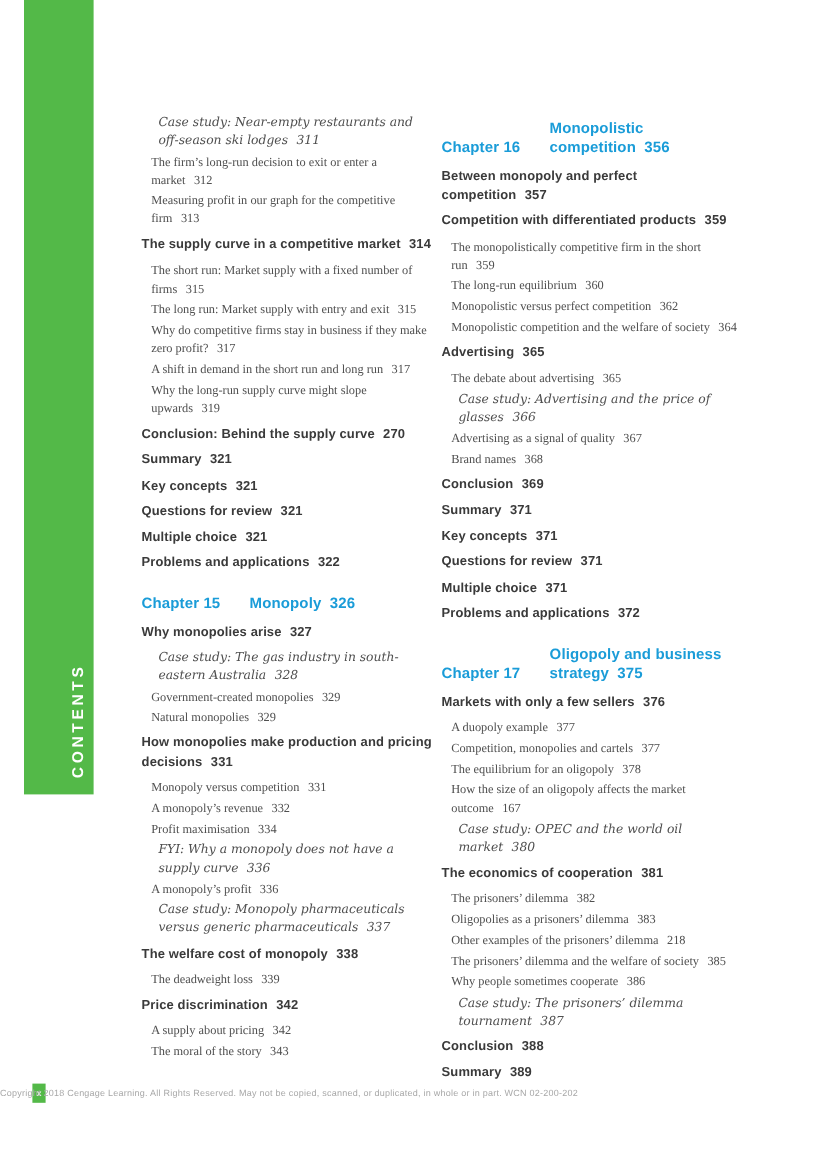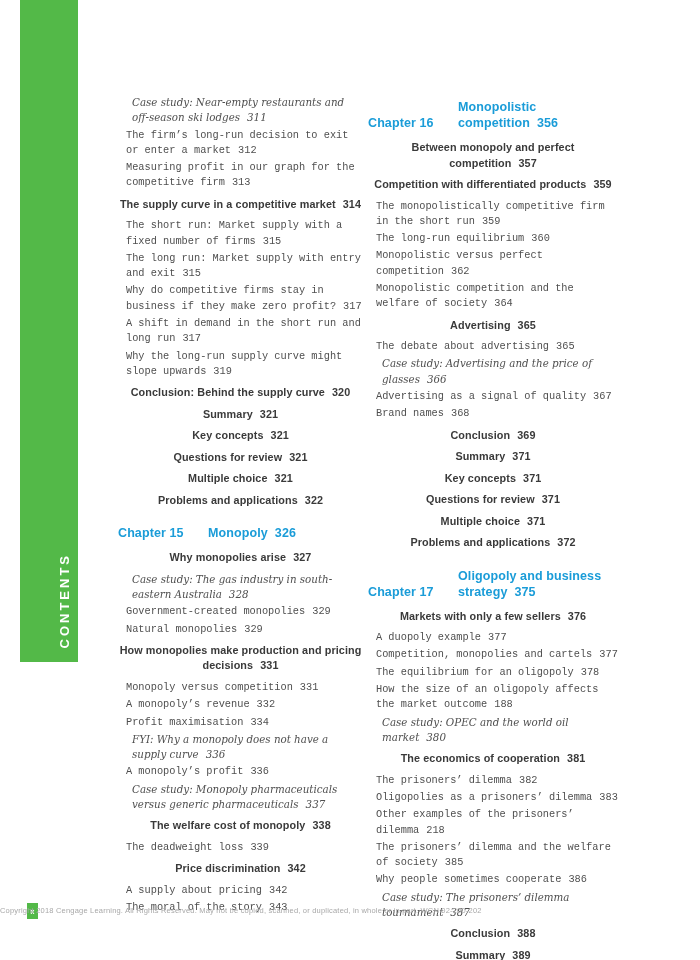--- a/index.html
+++ b/index.html
@@ -26,32 +26,31 @@
   
   .col{position:absolute;top:82px;}
   .col-left{left:118px;width:245px;}
   .col-right{left:368px;width:250px;}
   .col-left > :first-child{margin-top:13px;}
 
   .entry{color:var(--sub);}
   .pg{margin-left:7px;white-space:nowrap;}
 
   .e-sub{
-    font-family:Liberation Mono, monospace;font-size:10.3px;line-height:15.3px;
+    font-family:Liberation Serif, serif;font-size:10.3px;line-height:15.3px;
     margin:2px 0;padding-left:8px;
   }
   .e-italic{
     font-family:"DejaVu Serif",serif;font-style:italic;font-size:10.3px;line-height:15.3px;
     margin:2px 0;padding-left:14px;
   }
   .e-section{
     font-family:"Liberation Sans",sans-serif;font-weight:bold;font-size:10.8px;
     line-height:15.5px;letter-spacing:0.1px;color:var(--section);
     margin:6px 0;
-    text-align:center;
   }
   .e-chapter{
     display:flex;align-items:flex-end;
     font-family:"Liberation Sans",sans-serif;font-weight:bold;font-size:12.5px;
     line-height:16px;color:var(--blue);letter-spacing:0.1px;
     margin:17px 0 9px 0;
   }
   .ch-num{flex:0 0 90px;}
   .ch-title{flex:1;}
 
@@ -80,21 +79,21 @@
   <div class="col col-left">
       <div class="entry e-italic"><span>Case study: Near-empty restaurants and off-season ski lodges</span><span class="pg">311</span></div>
       <div class="entry e-sub"><span>The firm’s long-run decision to exit or enter a market</span><span class="pg">312</span></div>
       <div class="entry e-sub"><span>Measuring profit in our graph for the competitive firm</span><span class="pg">313</span></div>
       <div class="entry e-section"><span>The supply curve in a competitive market</span><span class="pg">314</span></div>
       <div class="entry e-sub"><span>The short run: Market supply with a fixed number of firms</span><span class="pg">315</span></div>
       <div class="entry e-sub"><span>The long run: Market supply with entry and exit</span><span class="pg">315</span></div>
       <div class="entry e-sub"><span>Why do competitive firms stay in business if they make zero profit?</span><span class="pg">317</span></div>
       <div class="entry e-sub"><span>A shift in demand in the short run and long run</span><span class="pg">317</span></div>
       <div class="entry e-sub"><span>Why the long-run supply curve might slope upwards</span><span class="pg">319</span></div>
-      <div class="entry e-section"><span>Conclusion: Behind the supply curve</span><span class="pg">320</span></div>
+      <div class="entry e-section"><span>Conclusion: Behind the supply curve</span><span class="pg">270</span></div>
       <div class="entry e-section"><span>Summary</span><span class="pg">321</span></div>
       <div class="entry e-section"><span>Key concepts</span><span class="pg">321</span></div>
       <div class="entry e-section"><span>Questions for review</span><span class="pg">321</span></div>
       <div class="entry e-section"><span>Multiple choice</span><span class="pg">321</span></div>
       <div class="entry e-section"><span>Problems and applications</span><span class="pg">322</span></div>
       <div class="entry e-chapter">
         <span class="ch-num">Chapter 15</span>
         <span class="ch-title"><span>Monopoly</span><span class="pg">326</span></span>
       </div>
       <div class="entry e-section"><span>Why monopolies arise</span><span class="pg">327</span></div>
@@ -138,21 +137,21 @@
       <div class="entry e-section"><span>Multiple choice</span><span class="pg">371</span></div>
       <div class="entry e-section"><span>Problems and applications</span><span class="pg">372</span></div>
       <div class="entry e-chapter">
         <span class="ch-num">Chapter 17</span>
         <span class="ch-title"><span>Oligopoly and business strategy</span><span class="pg">375</span></span>
       </div>
       <div class="entry e-section"><span>Markets with only a few sellers</span><span class="pg">376</span></div>
       <div class="entry e-sub"><span>A duopoly example</span><span class="pg">377</span></div>
       <div class="entry e-sub"><span>Competition, monopolies and cartels</span><span class="pg">377</span></div>
       <div class="entry e-sub"><span>The equilibrium for an oligopoly</span><span class="pg">378</span></div>
-      <div class="entry e-sub"><span>How the size of an oligopoly affects the market outcome</span><span class="pg">188</span></div>
+      <div class="entry e-sub"><span>How the size of an oligopoly affects the market outcome</span><span class="pg">167</span></div>
       <div class="entry e-italic"><span>Case study: OPEC and the world oil market</span><span class="pg">380</span></div>
       <div class="entry e-section"><span>The economics of cooperation</span><span class="pg">381</span></div>
       <div class="entry e-sub"><span>The prisoners’ dilemma</span><span class="pg">382</span></div>
       <div class="entry e-sub"><span>Oligopolies as a prisoners’ dilemma</span><span class="pg">383</span></div>
       <div class="entry e-sub"><span>Other examples of the prisoners’ dilemma</span><span class="pg">218</span></div>
       <div class="entry e-sub"><span>The prisoners’ dilemma and the welfare of society</span><span class="pg">385</span></div>
       <div class="entry e-sub"><span>Why people sometimes cooperate</span><span class="pg">386</span></div>
       <div class="entry e-italic"><span>Case study: The prisoners’ dilemma tournament</span><span class="pg">387</span></div>
       <div class="entry e-section"><span>Conclusion</span><span class="pg">388</span></div>
       <div class="entry e-section"><span>Summary</span><span class="pg">389</span></div>

